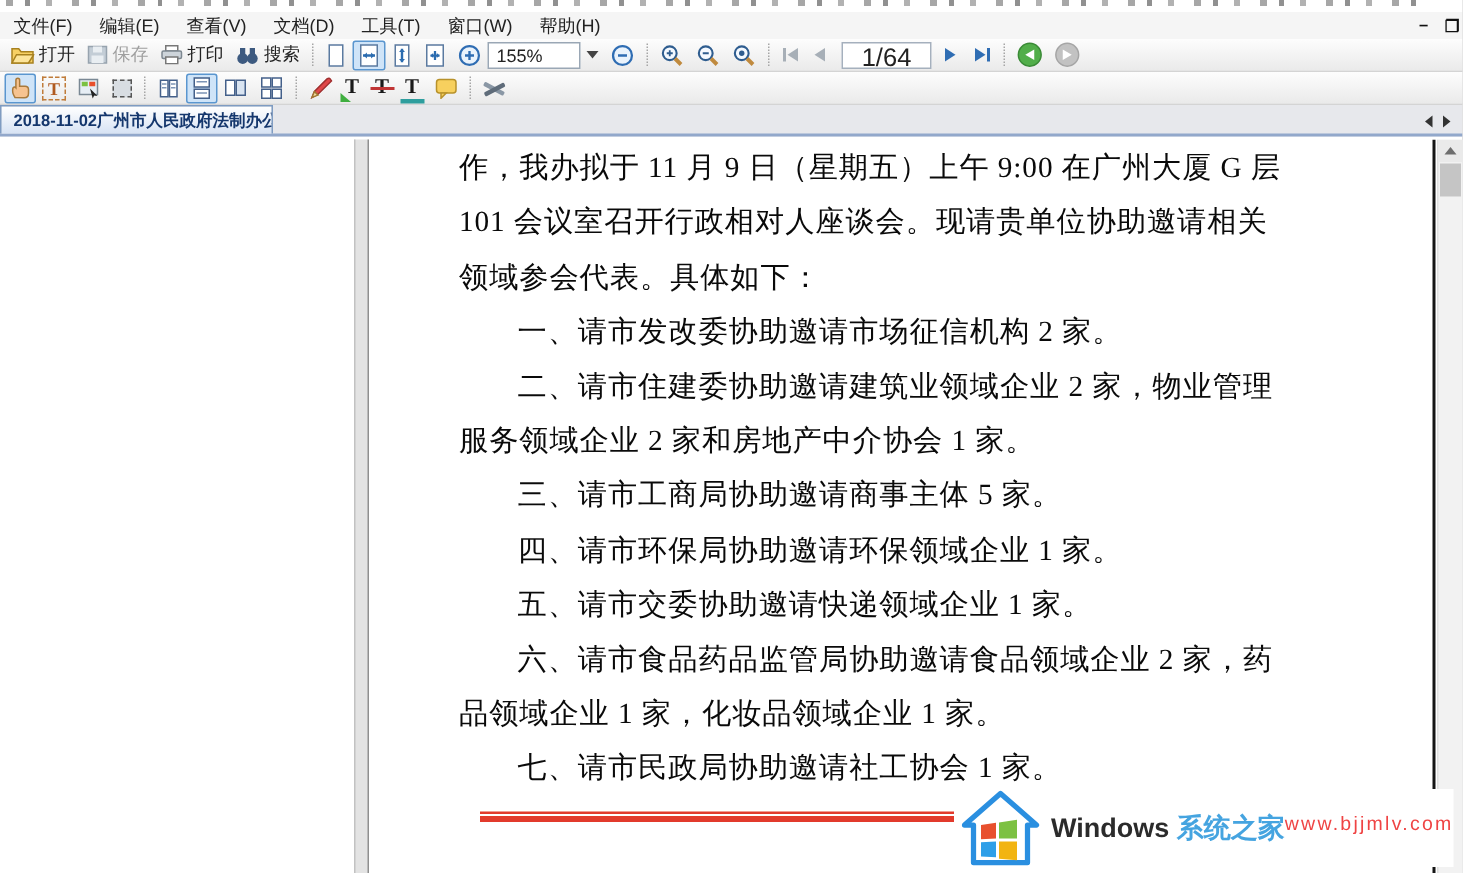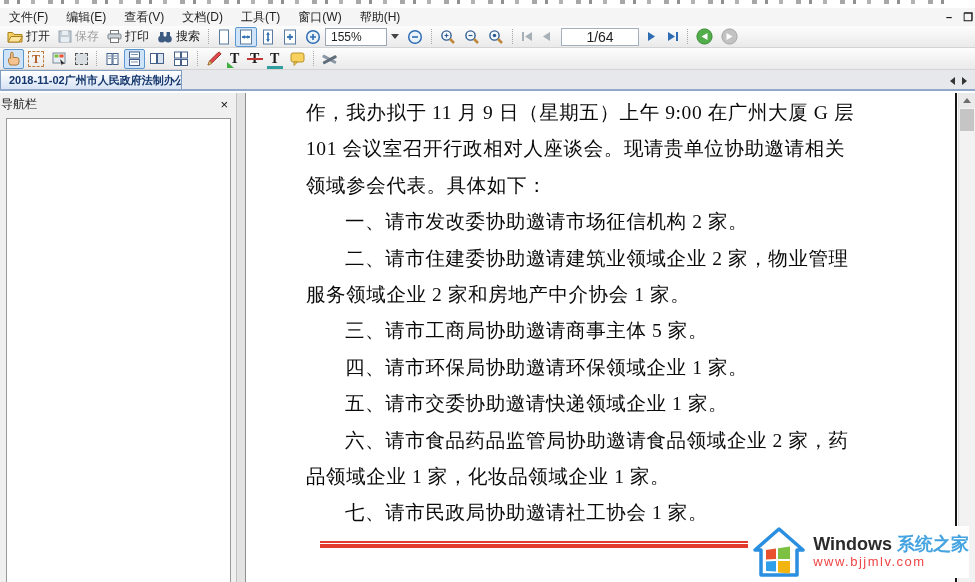--- a/index.html
+++ b/index.html
@@ -26,21 +26,21 @@
   .tb2 { top:48px; height:22px; }
   .tbtn { height:20px; min-width:20px; display:flex; align-items:center; justify-content:flex-start;
     gap:3px; font-size:12px; color:#222; padding:0 3px; border:1px solid transparent; border-radius:2px; }
   .tbtn.selected { background:#cfe4f8; border-color:#5a96cf; }
   .tbtn.disabled { color:#9f9f9f; }
   .sep { width:0; height:15px; border-left:1px dotted #a6a6a6; margin:0 4px; }
   .combo { width:62px; height:18px; background:#fff; border:1px solid #9aa7b5; font-size:12px;
     display:flex; align-items:center; padding:0 5px; }
   .caret-down { width:0; height:0; border-left:4px solid transparent; border-right:4px solid transparent;
     border-top:5px solid #444; margin:0 4px; }
-  .pagebox { width:78px; height:18px; background:#fff; border:1px solid #a5b0bd; font-size:14px;
+  .pagebox { width:60px; height:18px; background:#fff; border:1px solid #a5b0bd; font-size:17px;
     display:flex; align-items:flex-start; justify-content:center; margin:0 4px; }
   
   .tabbar { position:absolute; top:70px; left:0; right:0; height:21px; background:#e7e8ec;
     border-bottom:2px solid #92a8cb; display:flex; align-items:flex-end; }
   .tab { height:19px; width:182px; display:flex; align-items:center; padding:0 8px;
     background:linear-gradient(#ffffff,#d7e3f4); border:1px solid #7f9cc2; border-bottom:none;
     font-size:11px; font-weight:bold; color:#15376d; white-space:nowrap; overflow:hidden; }
   .tab-scroll { margin-left:auto; display:flex; gap:7px; padding:0 8px 4px 0; color:#222; }
   .tri-l { width:0; height:0; border-top:4px solid transparent; border-bottom:4px solid transparent; border-right:5px solid #333; }
   .tri-r { width:0; height:0; border-top:4px solid transparent; border-bottom:4px solid transparent; border-left:5px solid #333; }
@@ -59,21 +59,21 @@
   .line.indent { padding-left:39px; }
   .redline { margin:9px 0 0 14px; width:458px; height:7px;
     background:linear-gradient(var(--red) 0,var(--red) 2px,#fff 2px,#fff 3px,var(--red) 3px,var(--red) 7px); }
   .page-edge { position:absolute; left:709px; top:0; width:2px; bottom:0; background:#151515; }
   .vscroll { position:absolute; right:0; top:0; width:17px; bottom:0; background:#f2f2f2; border-left:1px solid #e0e0e0; }
   .vs-btn { height:15px; display:flex; align-items:center; justify-content:center; background:#eaeaea; }
   .tri-up { width:0; height:0; border-left:4px solid transparent; border-right:4px solid transparent; border-bottom:5px solid #6e6e6e; }
   .vs-thumb { position:absolute; top:16px; left:1px; right:1px; height:22px; background:#c5c5c5; }
   
   .watermark { position:absolute; right:6px; bottom:4px; display:flex; align-items:center; gap:7px; background:#fff; padding-left:4px; }
-  .wm-text { display:flex; flex-direction:column; line-height:1.15; }
+  .wm-text { display:flex; flex-direction:row; line-height:1.15; }
   .wm-brand { font-size:18px; font-weight:bold; color:#2b2b2b; }
   .wm-brand .suffix { color:#45a4e0; font-weight:bold; }
   .wm-url { font-size:13px; color:#ef4444; letter-spacing:1.5px; }
   svg { display:block; }
 </style>
 </head>
 <body>
 
 <div id="app" style="--red:#e23a2c;">
 
@@ -317,27 +317,20 @@
   <div class="tabbar">
     <span class="tab">2018-11-02广州市人民政府法制办公室...</span>
     <span class="tab-scroll">
       <span class="tri-l"></span>
       <span class="tri-r"></span>
     </span>
   </div>
 
   <div class="main">
 
-    <div class="sidebar">
-      <div class="sidebar-header">
-        <span>导航栏</span>
-        <span class="sidebar-close">×</span>
-      </div>
-      <div class="sidebar-panel"></div>
-    </div>
 
     <div class="splitter"></div>
 
     <div class="docarea">
       <div class="doc-text">
         <div class="line">作，我办拟于 11 月 9 日（星期五）上午 9:00 在广州大厦 G 层</div>
         <div class="line">101 会议室召开行政相对人座谈会。现请贵单位协助邀请相关</div>
         <div class="line">领域参会代表。具体如下：</div>
         <div class="line indent">一、请市发改委协助邀请市场征信机构 2 家。</div>
         <div class="line indent">二、请市住建委协助邀请建筑业领域企业 2 家，物业管理</div>

